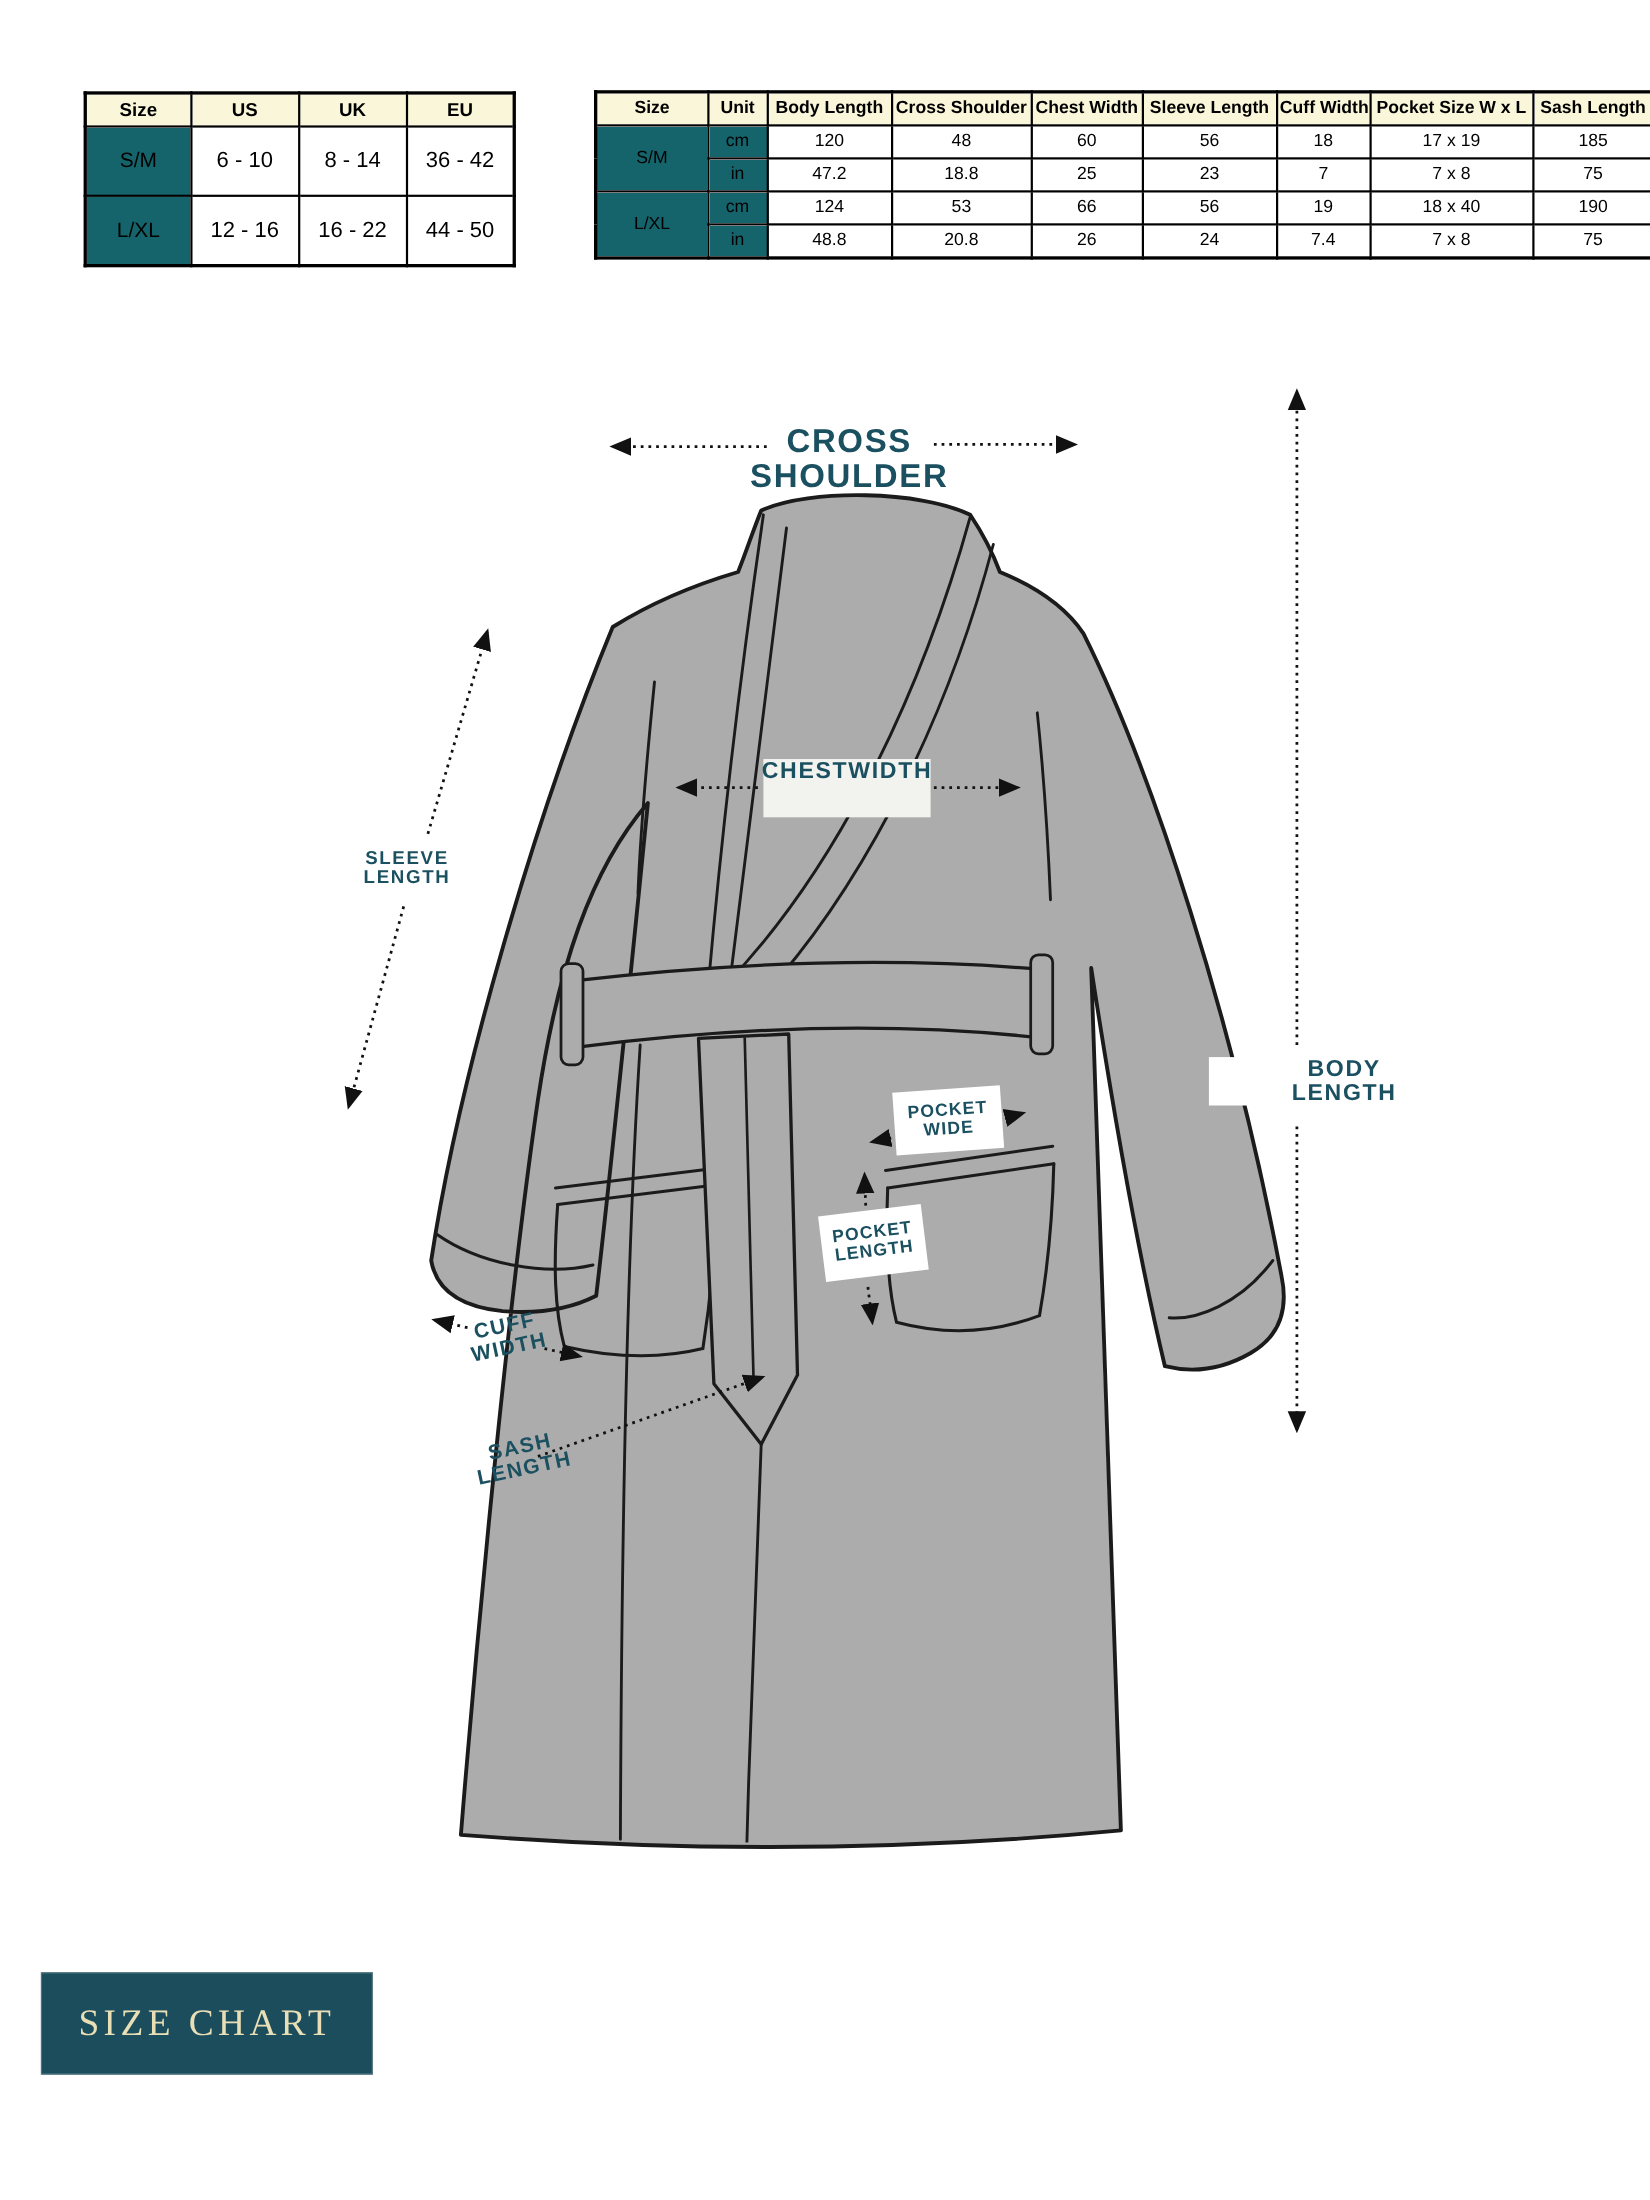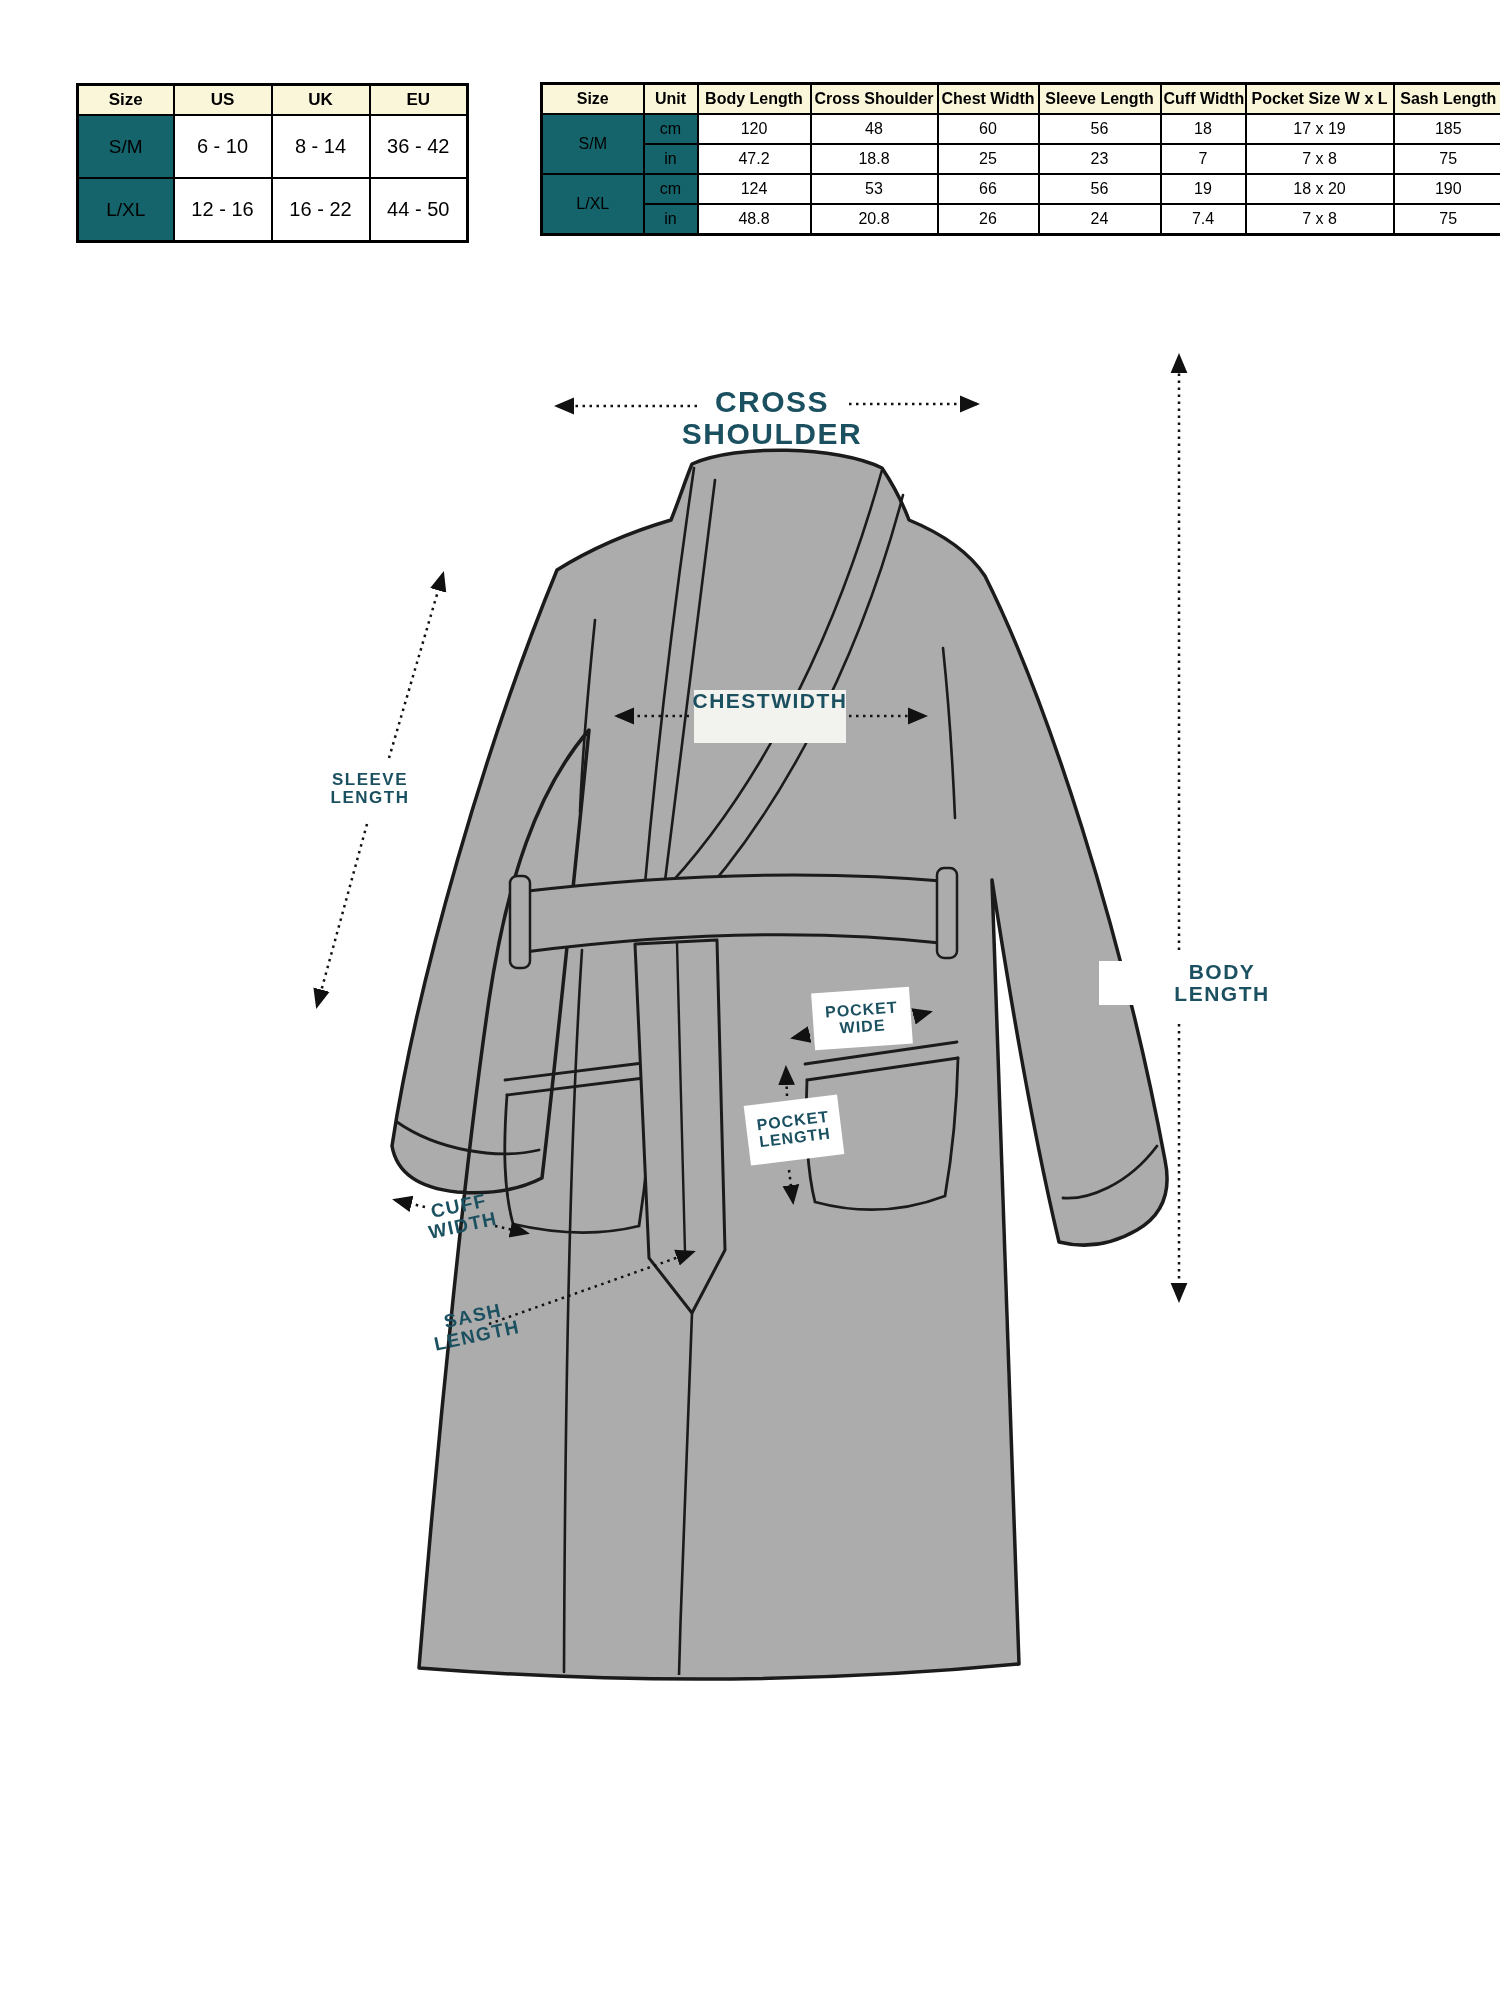--- a/index.html
+++ b/index.html
@@ -124,21 +124,21 @@
       <td>75</td>
     </tr>
     <tr>
       <td class="teal" rowspan="2">L/XL</td>
       <td class="teal">cm</td>
       <td>124</td>
       <td>53</td>
       <td>66</td>
       <td>56</td>
       <td>19</td>
-      <td>18 x 20</td>
+      <td>18 x 40</td>
       <td>190</td>
     </tr>
     <tr>
       <td class="teal">in</td>
       <td>48.8</td>
       <td>20.8</td>
       <td>26</td>
       <td>24</td>
       <td>7.4</td>
       <td>7 x 8</td>
@@ -257,14 +257,17 @@
   </div>
   <div class="lbl" id="lbl-cuff">
     <div>CUFF</div>
     <div>WIDTH</div>
   </div>
   <div class="lbl" id="lbl-sash">
     <div>SASH</div>
     <div>LENGTH</div>
   </div>
 
+  <div id="size-chart-banner">
+    <span class="txt">SIZE CHART</span>
+  </div>
 
 </div>
 
 </body></html>

